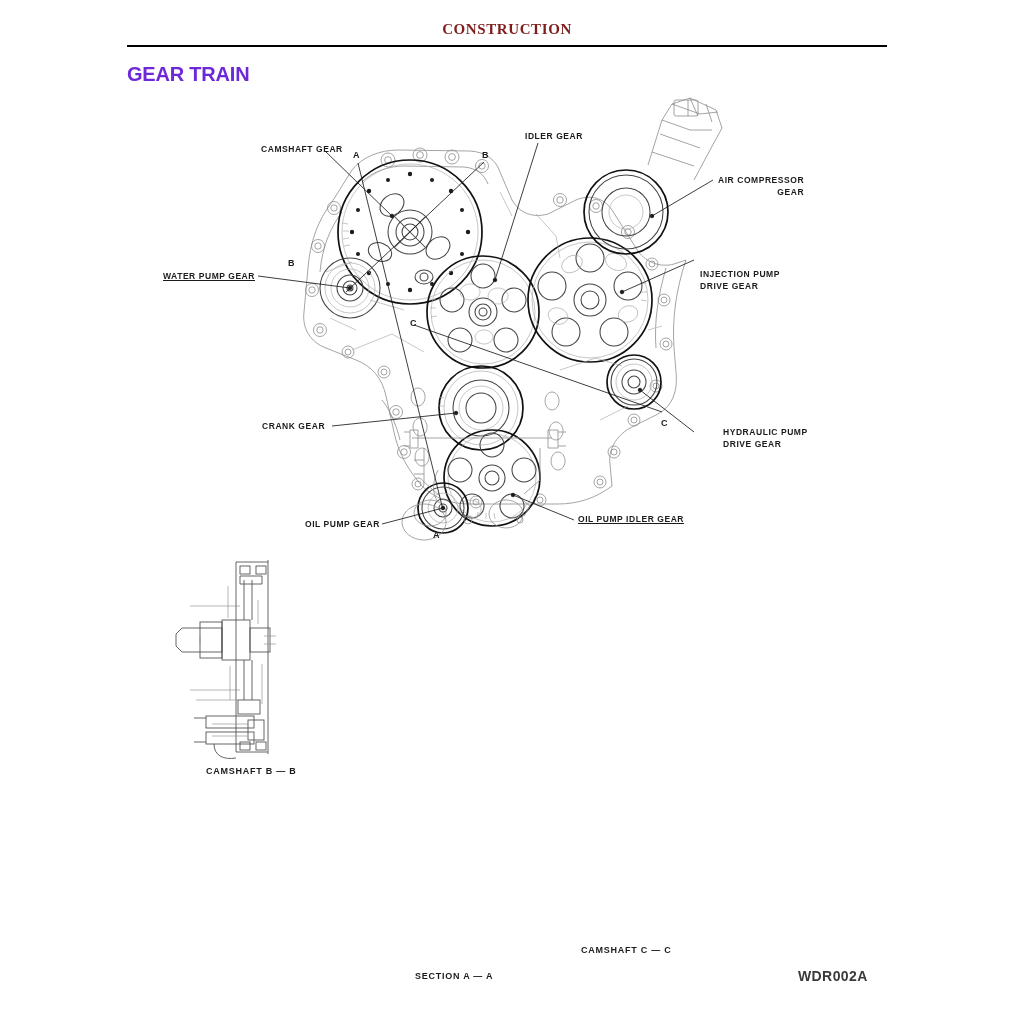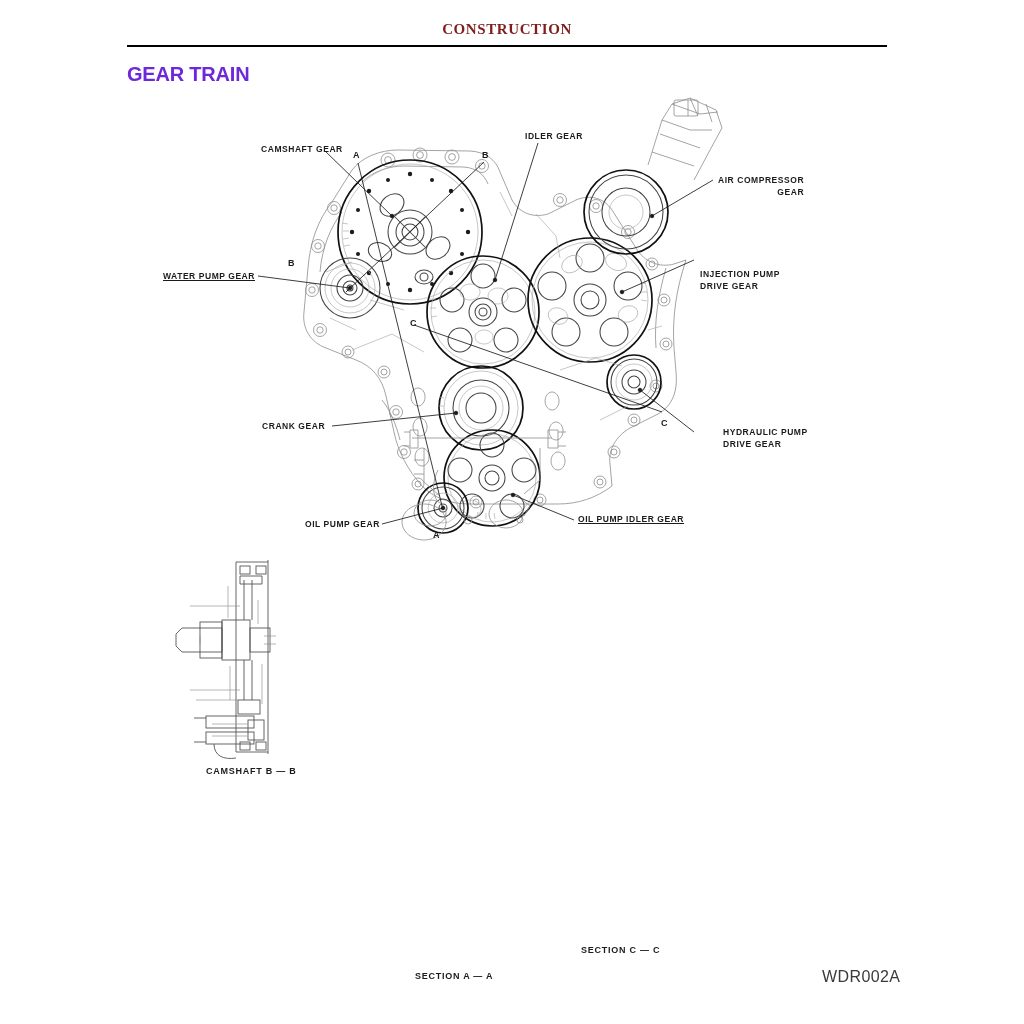--- a/index.html
+++ b/index.html
@@ -82,23 +82,23 @@
     position: absolute;
     font-size: 9px;
     font-weight: bold;
     letter-spacing: 0.75px;
     color: #1b1b1b;
   }
 
   #drawing-code {
     position: absolute;
     top: 968px;
-    left: 822px;
-    font-size: 16px;
-    font-weight: normal;
+    left: 798px;
+    font-size: 14px;
+    font-weight: bold;
     letter-spacing: 0.4px;
     color: #3a3a3a;
   }
 </style>
 </head>
 <body>
 
 
 
 
@@ -677,19 +677,19 @@
 <div class="secmark" style="left:353px; top:150px;">A</div>
 <div class="secmark" style="left:482px; top:150px;">B</div>
 <div class="secmark" style="left:288px; top:258px;">B</div>
 <div class="secmark" style="left:410px; top:318px;">C</div>
 <div class="secmark" style="left:661px; top:418px;">C</div>
 <div class="secmark" style="left:433px; top:530px;">A</div>
 
 
 <div class="section-caption" style="left:206px; top:766px;">CAMSHAFT B — B</div>
 <div class="section-caption" style="left:415px; top:971px;">SECTION A — A</div>
-<div class="section-caption" style="left:581px; top:945px;">SECTION C — C</div>
+<div class="section-caption" style="left:581px; top:945px;">CAMSHAFT C — C</div>
 
 
 <div id="drawing-code">WDR002A</div>
 
 
 
 
 </body></html>

